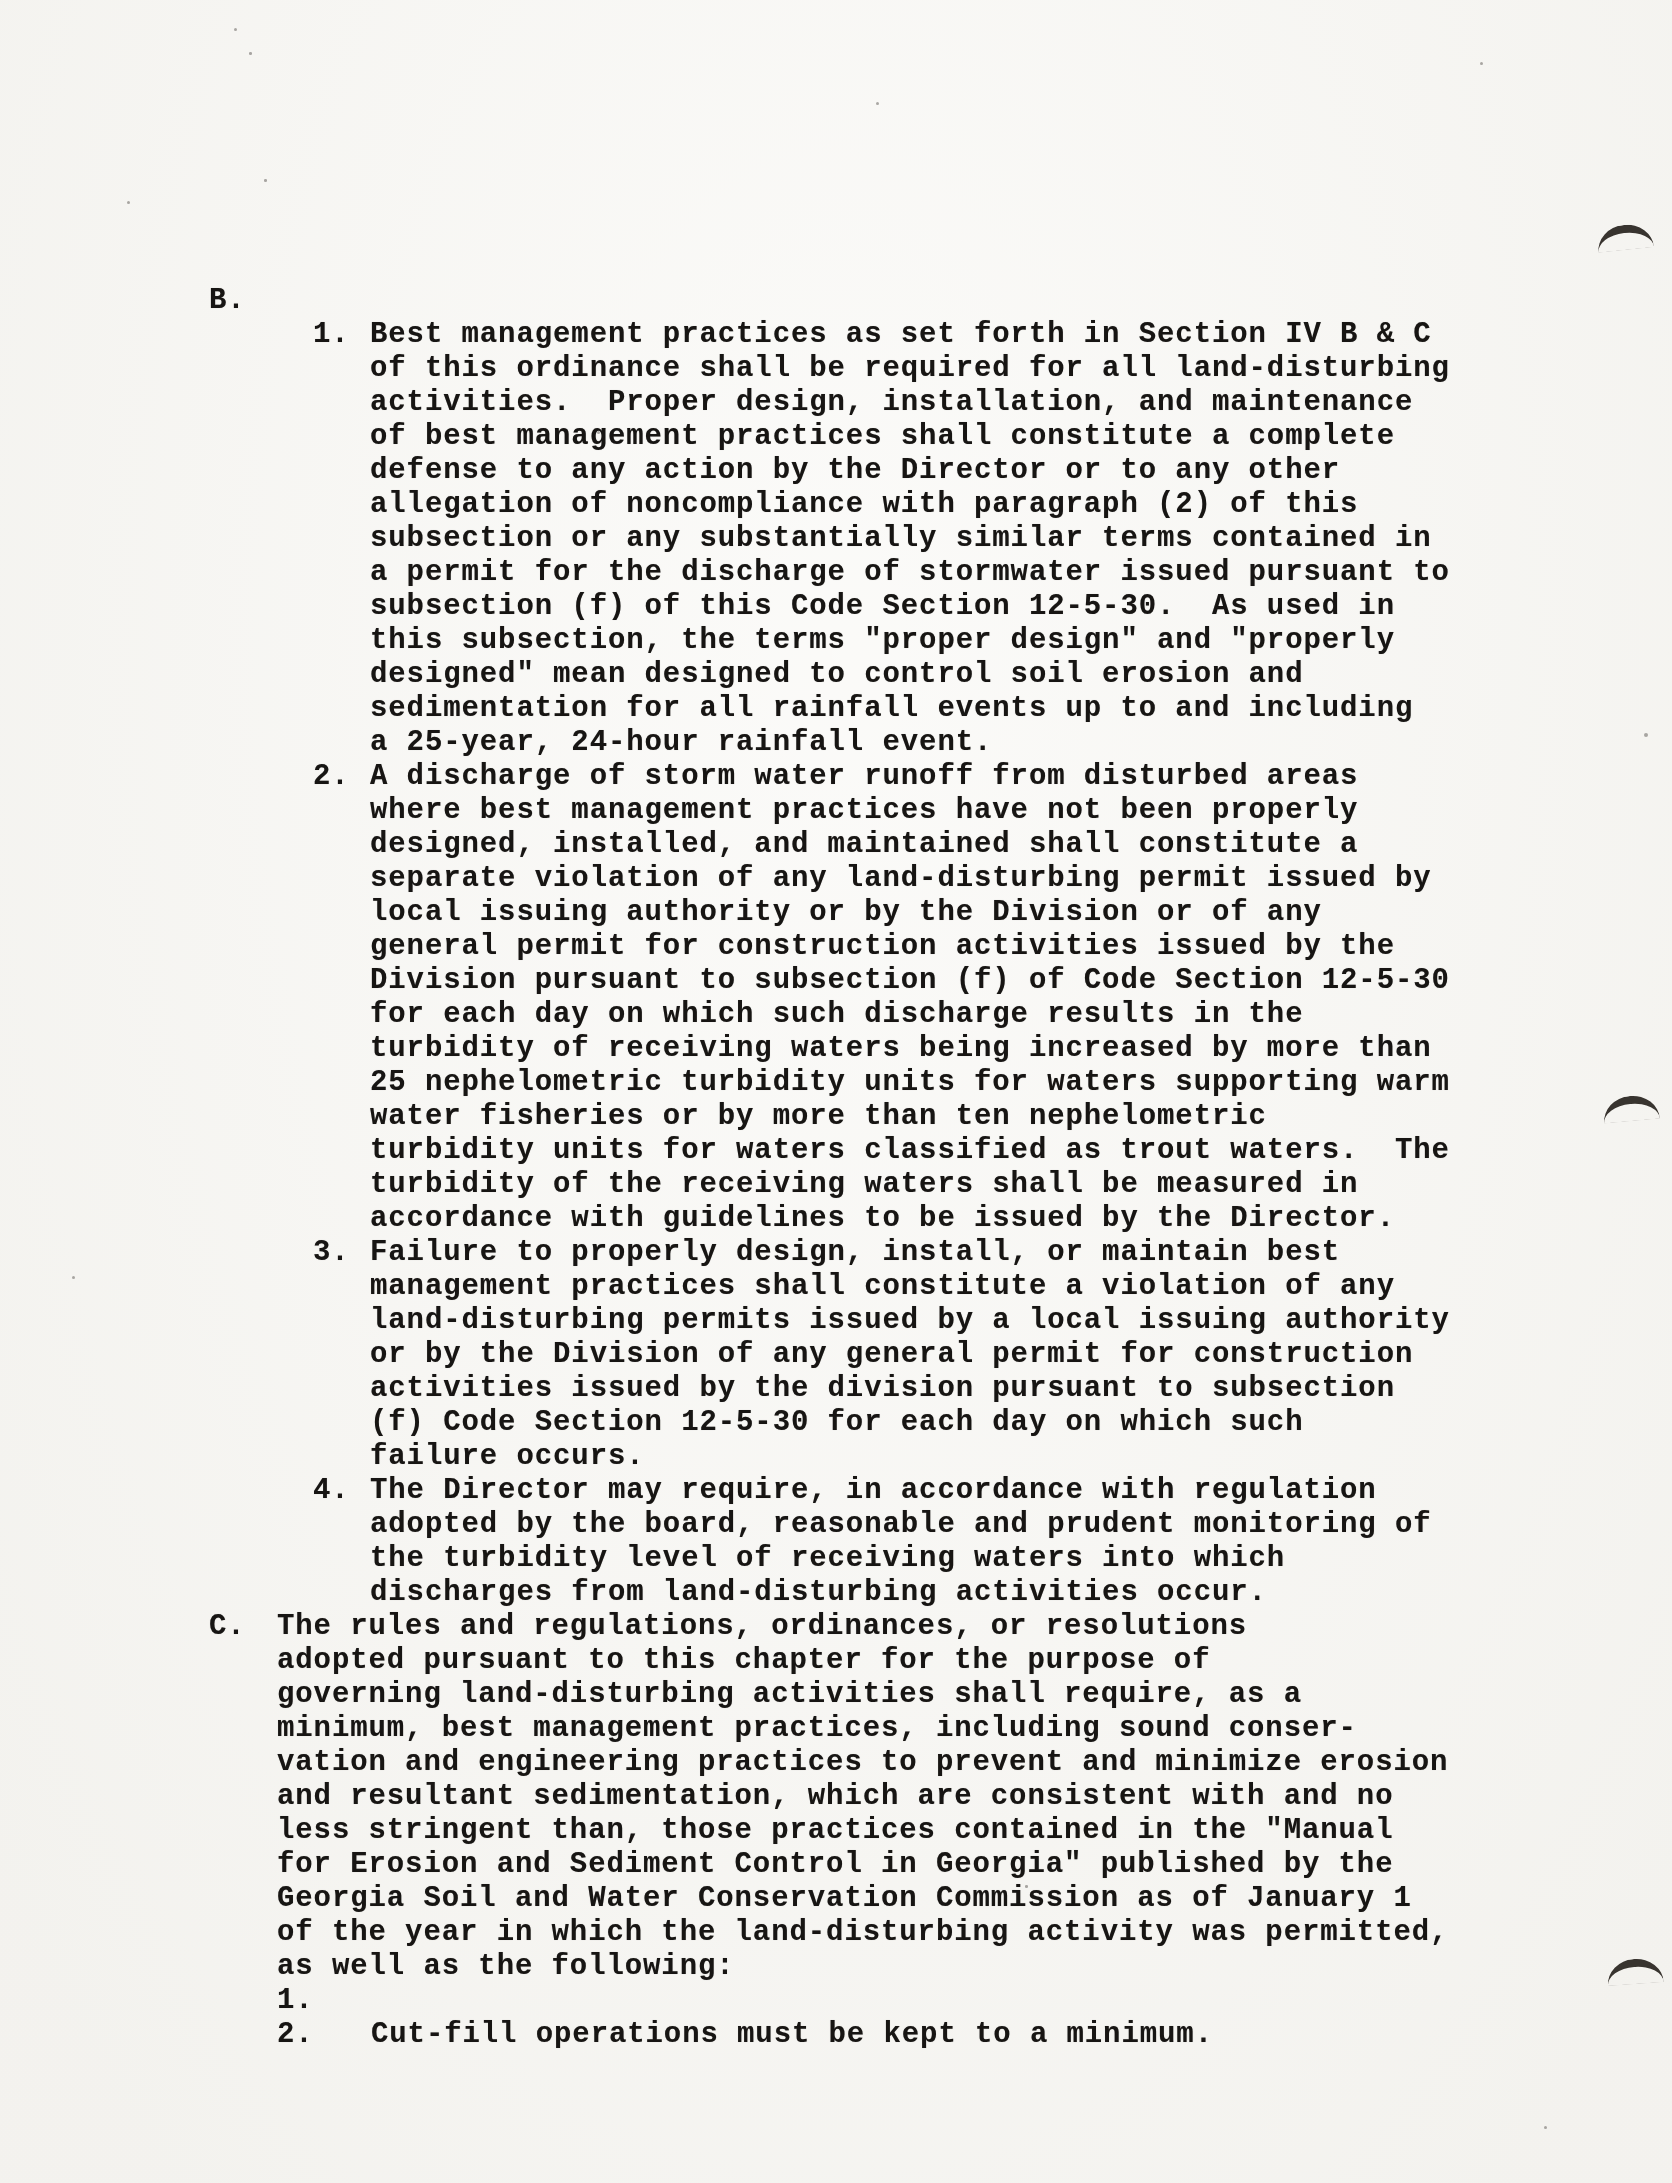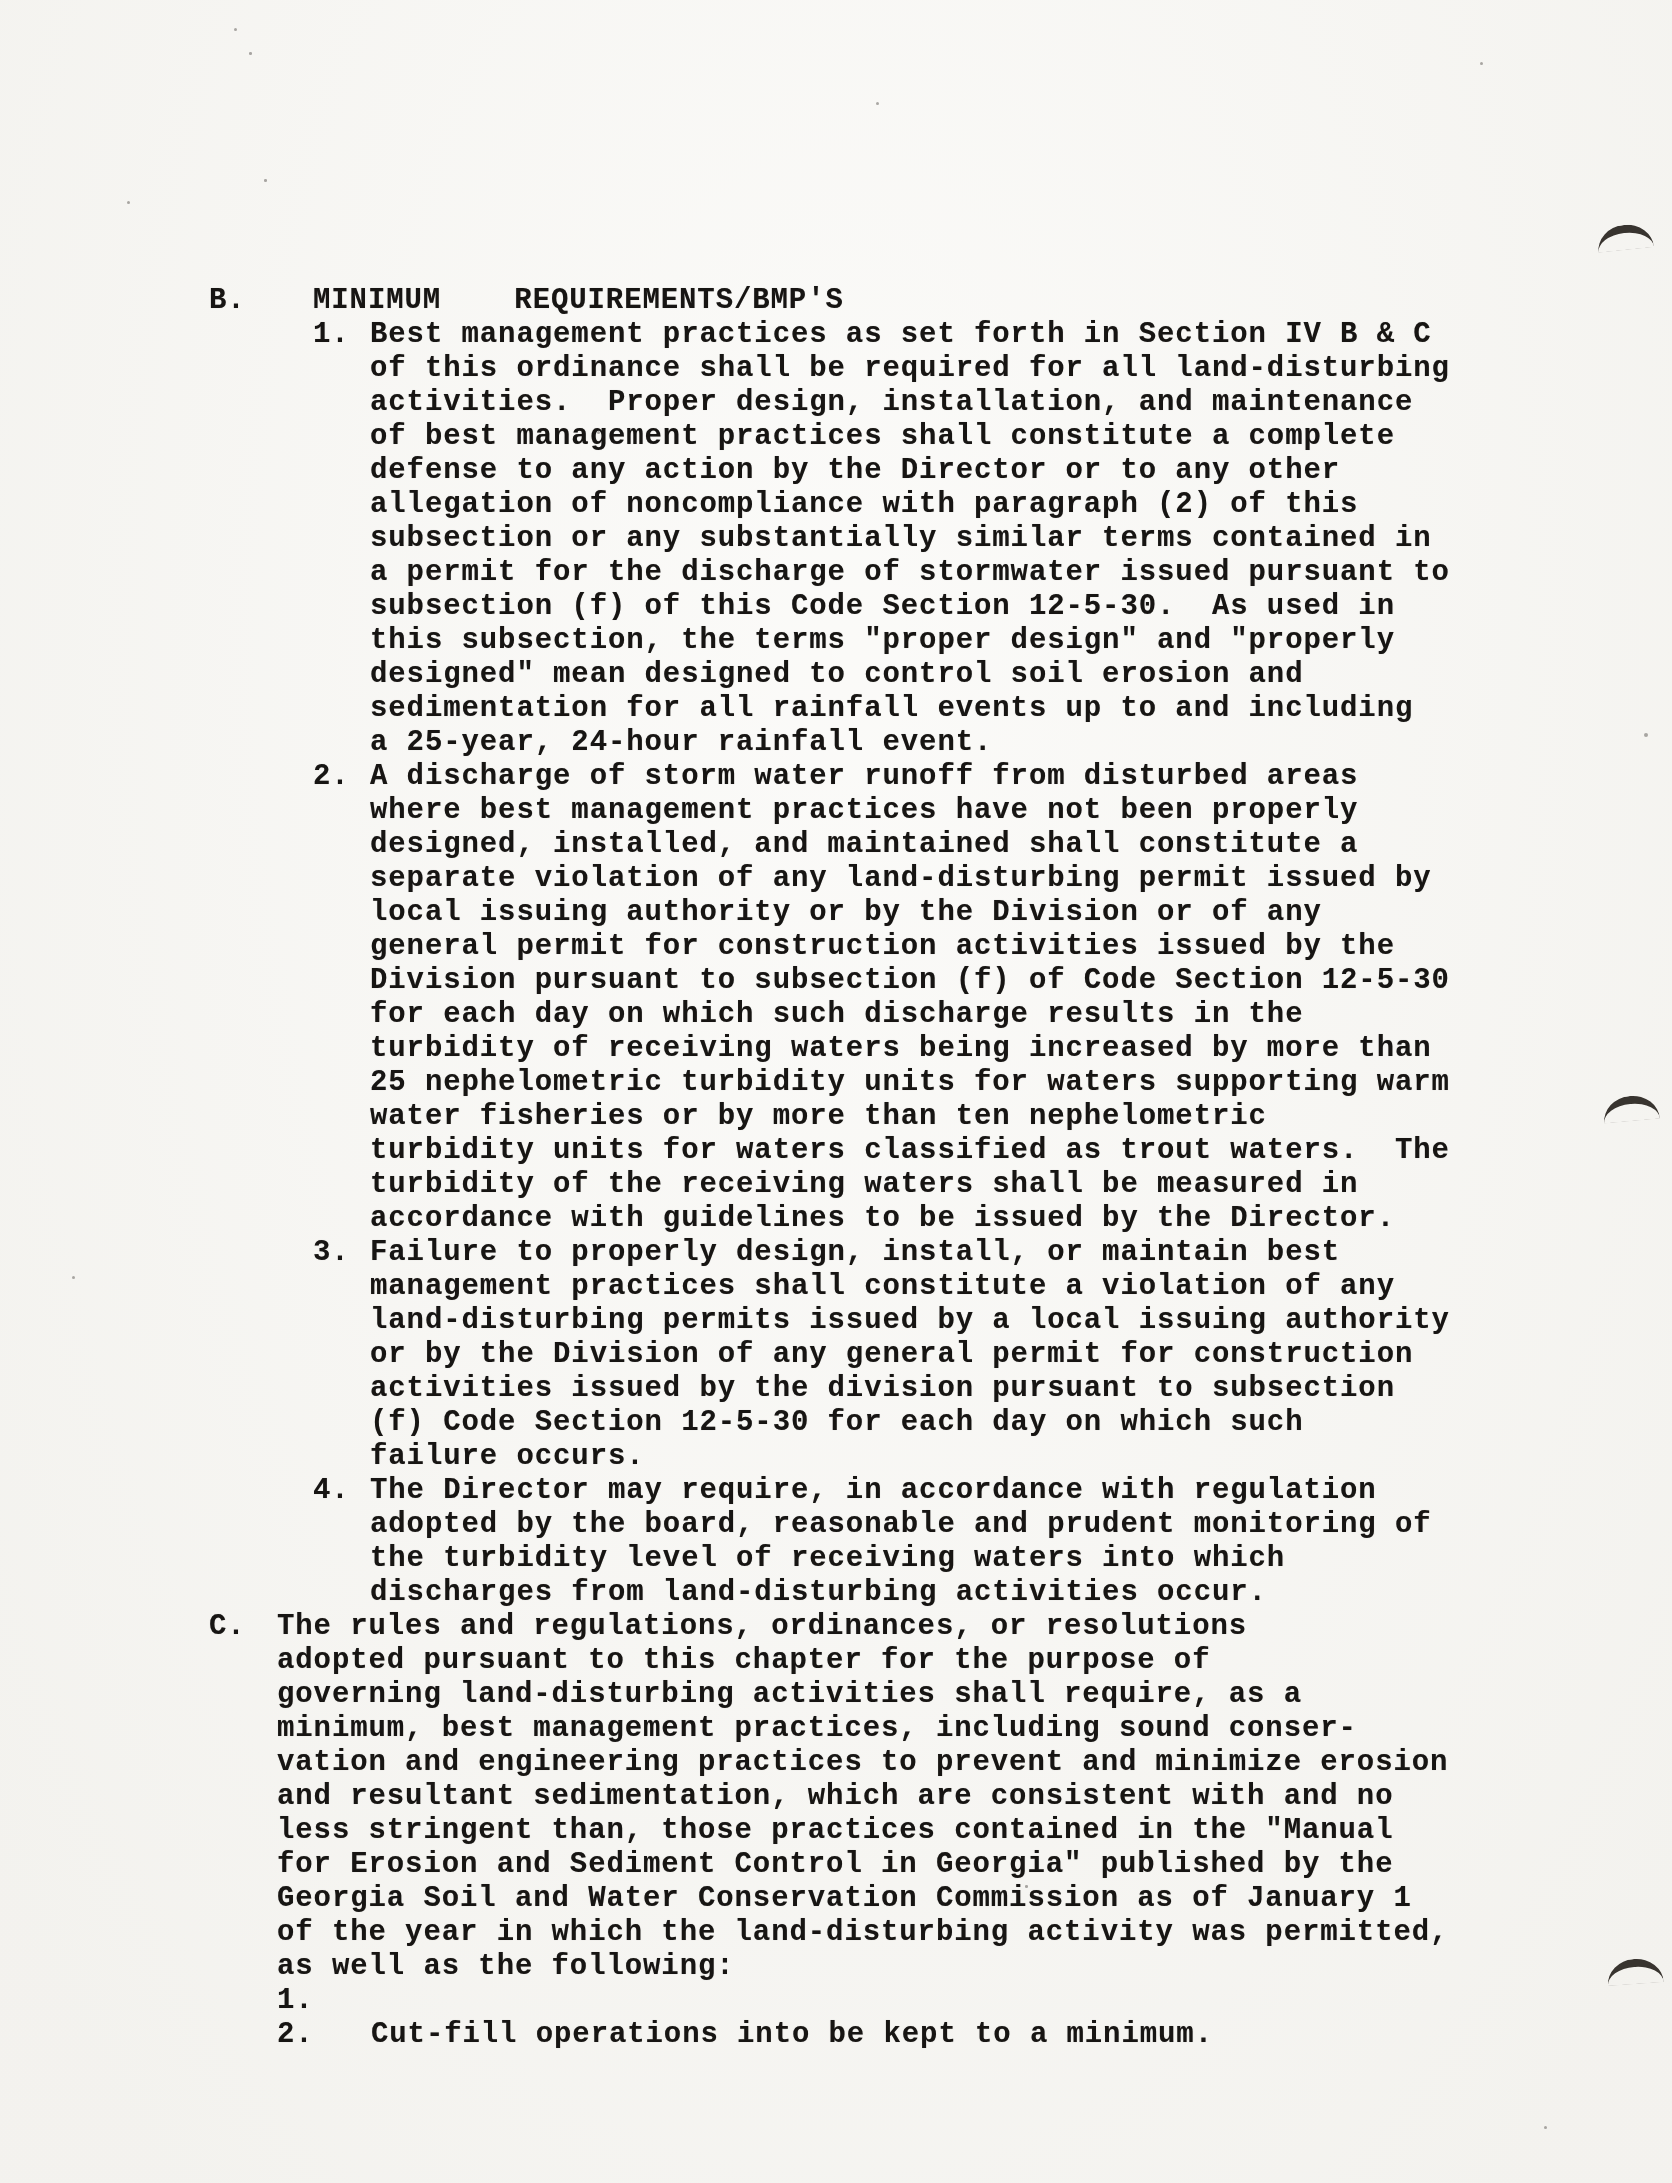--- a/index.html
+++ b/index.html
@@ -67,21 +67,20 @@
 </style>
 </head>
 <body>
 
 <div class="page">
 
   <div class="doc">
 
     <div class="row">
       <div class="pre sec-label-b">B.</div>
-      <div class="pre">MINIMUM    REQUIREMENTS/BMP'S</div>
     </div>
 
     <div class="items-b">
       <div class="row">
         <div class="pre num-b">1.</div>
         <div class="pre">Best management practices as set forth in Section IV B &amp; C
 of this ordinance shall be required for all land-disturbing
 activities.  Proper design, installation, and maintenance
 of best management practices shall constitute a complete
 defense to any action by the Director or to any other
@@ -144,21 +143,21 @@
 of the year in which the land-disturbing activity was permitted,
 as well as the following:</div>
     </div>
 
     <div class="items-c">
       <div class="row">
         <div class="pre num-c">1.</div>
       </div>
       <div class="row">
         <div class="pre num-c">2.</div>
-        <div class="pre">Cut-fill operations into be kept to a minimum.</div>
+        <div class="pre">Cut-fill operations must be kept to a minimum.</div>
       </div>
     </div>
 
   </div>
 
   <div class="curl curl-1"></div>
   <div class="curl curl-2"></div>
   <div class="curl curl-3"></div>
 
   <span class="speck" style="left:234px;  top:28px;   width:3.3px; height:3.3px;"></span>

